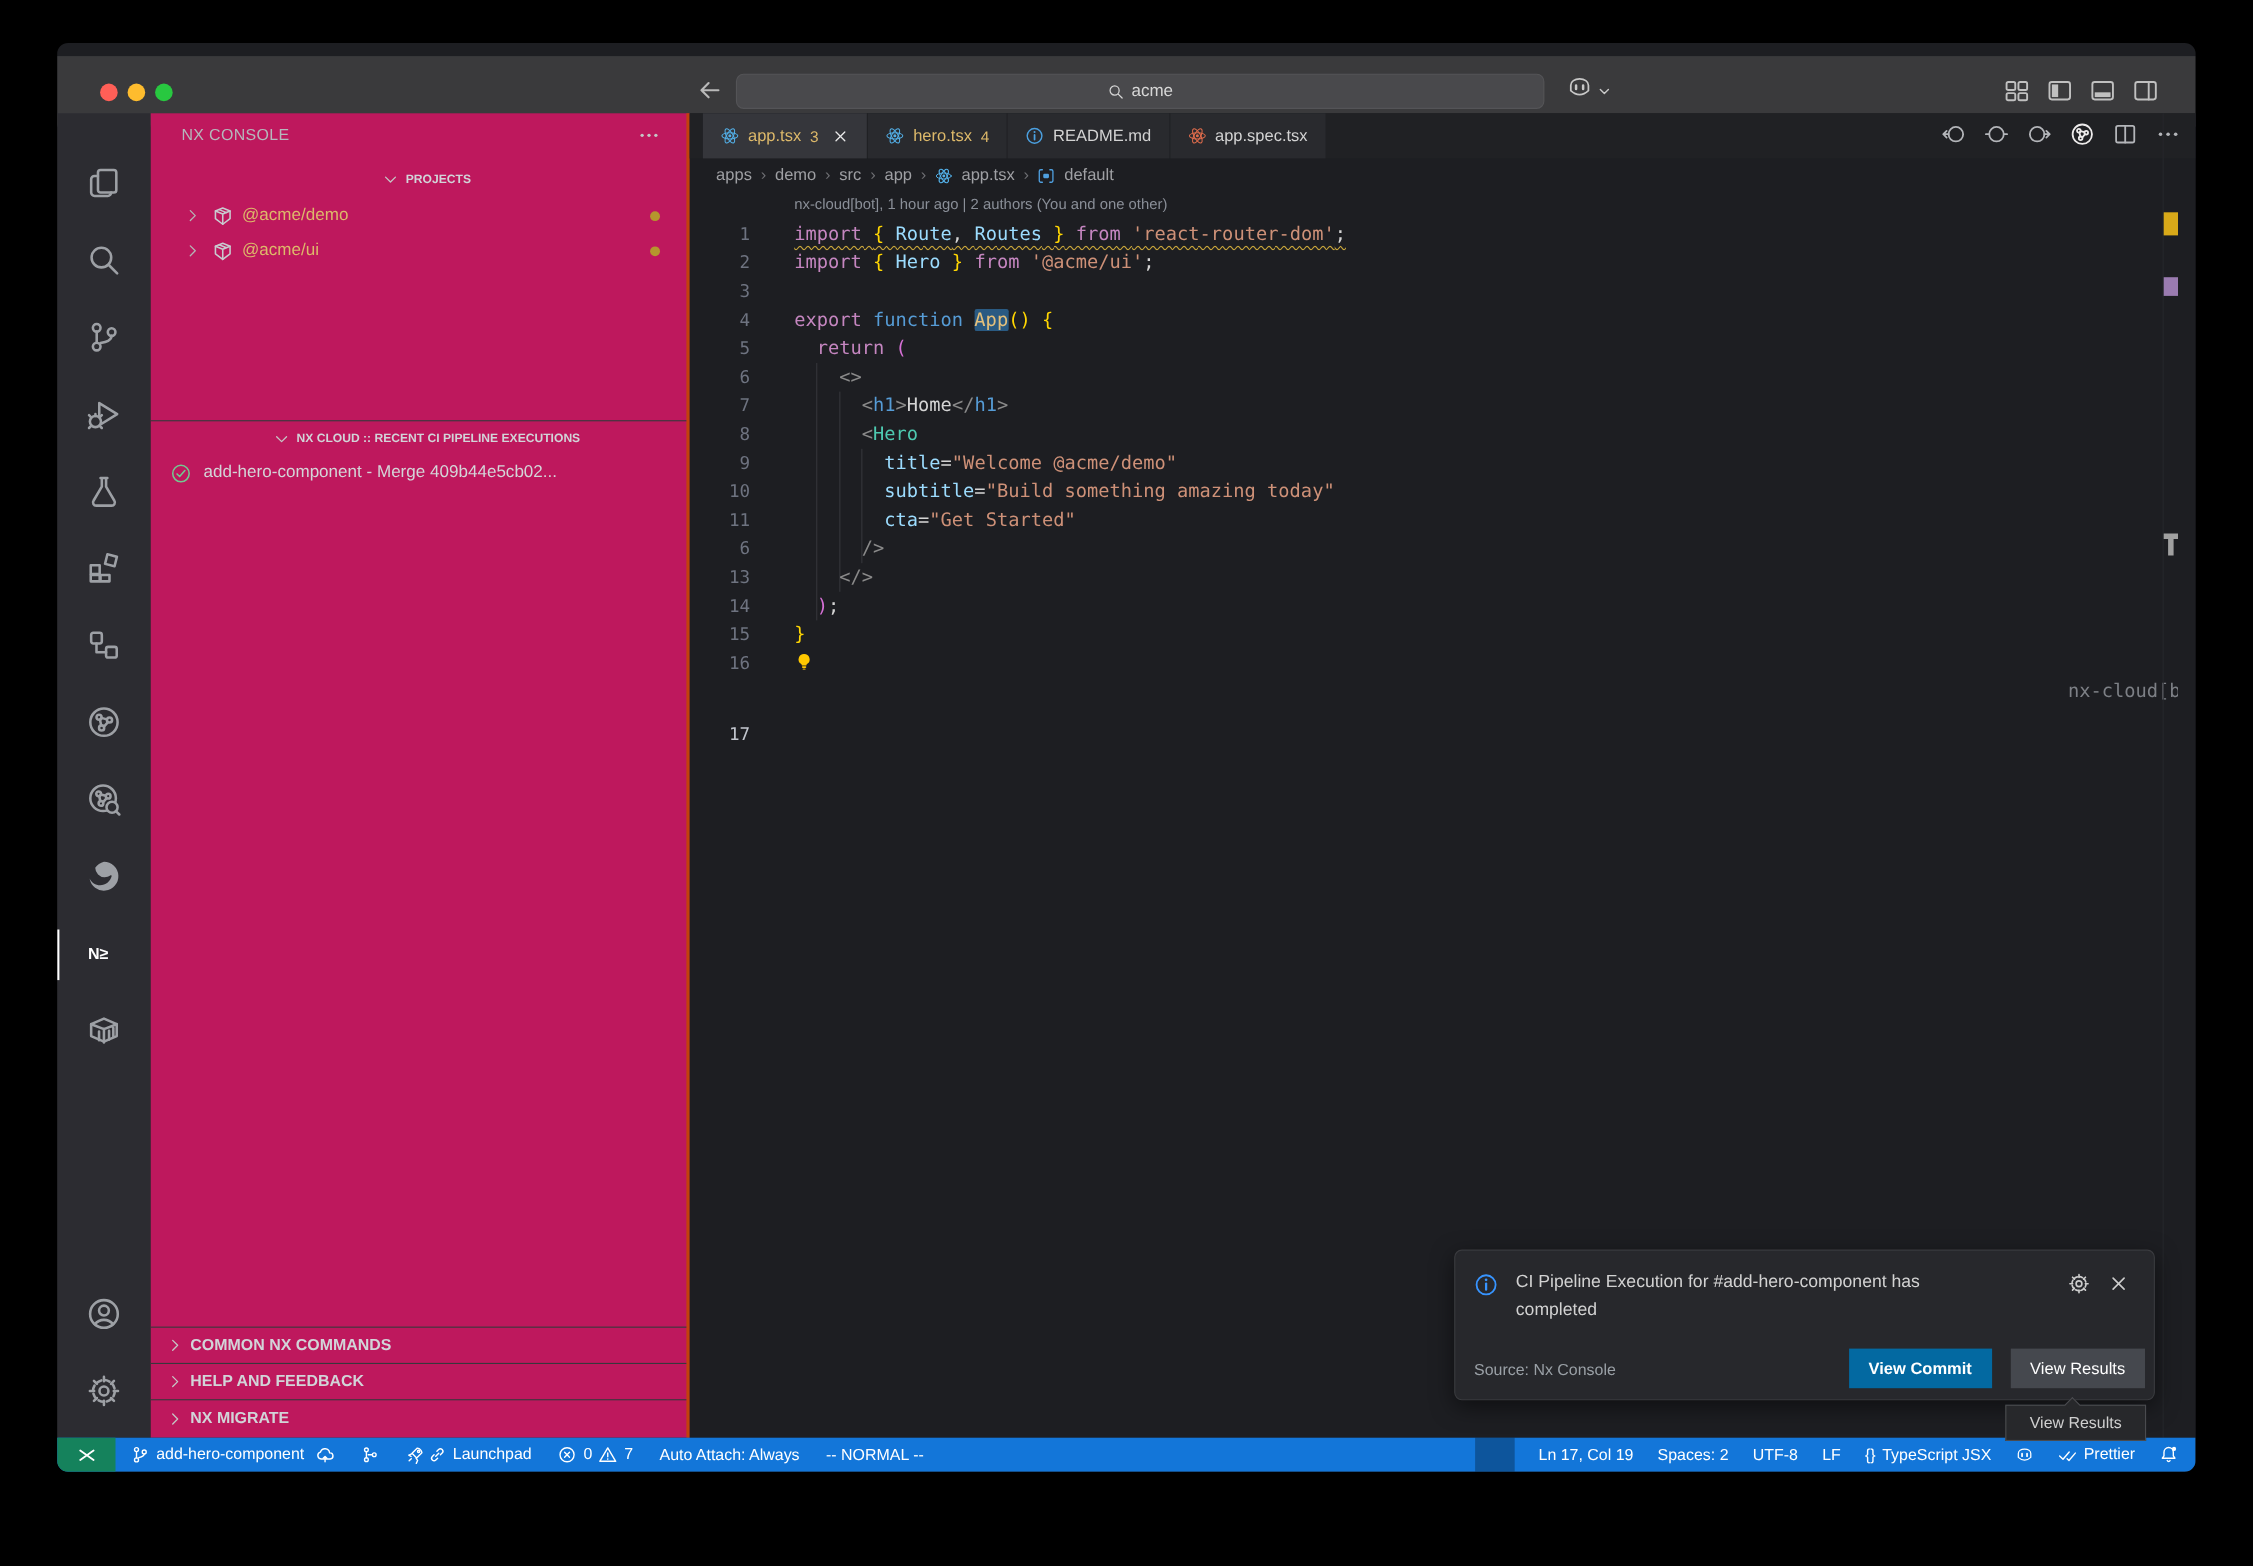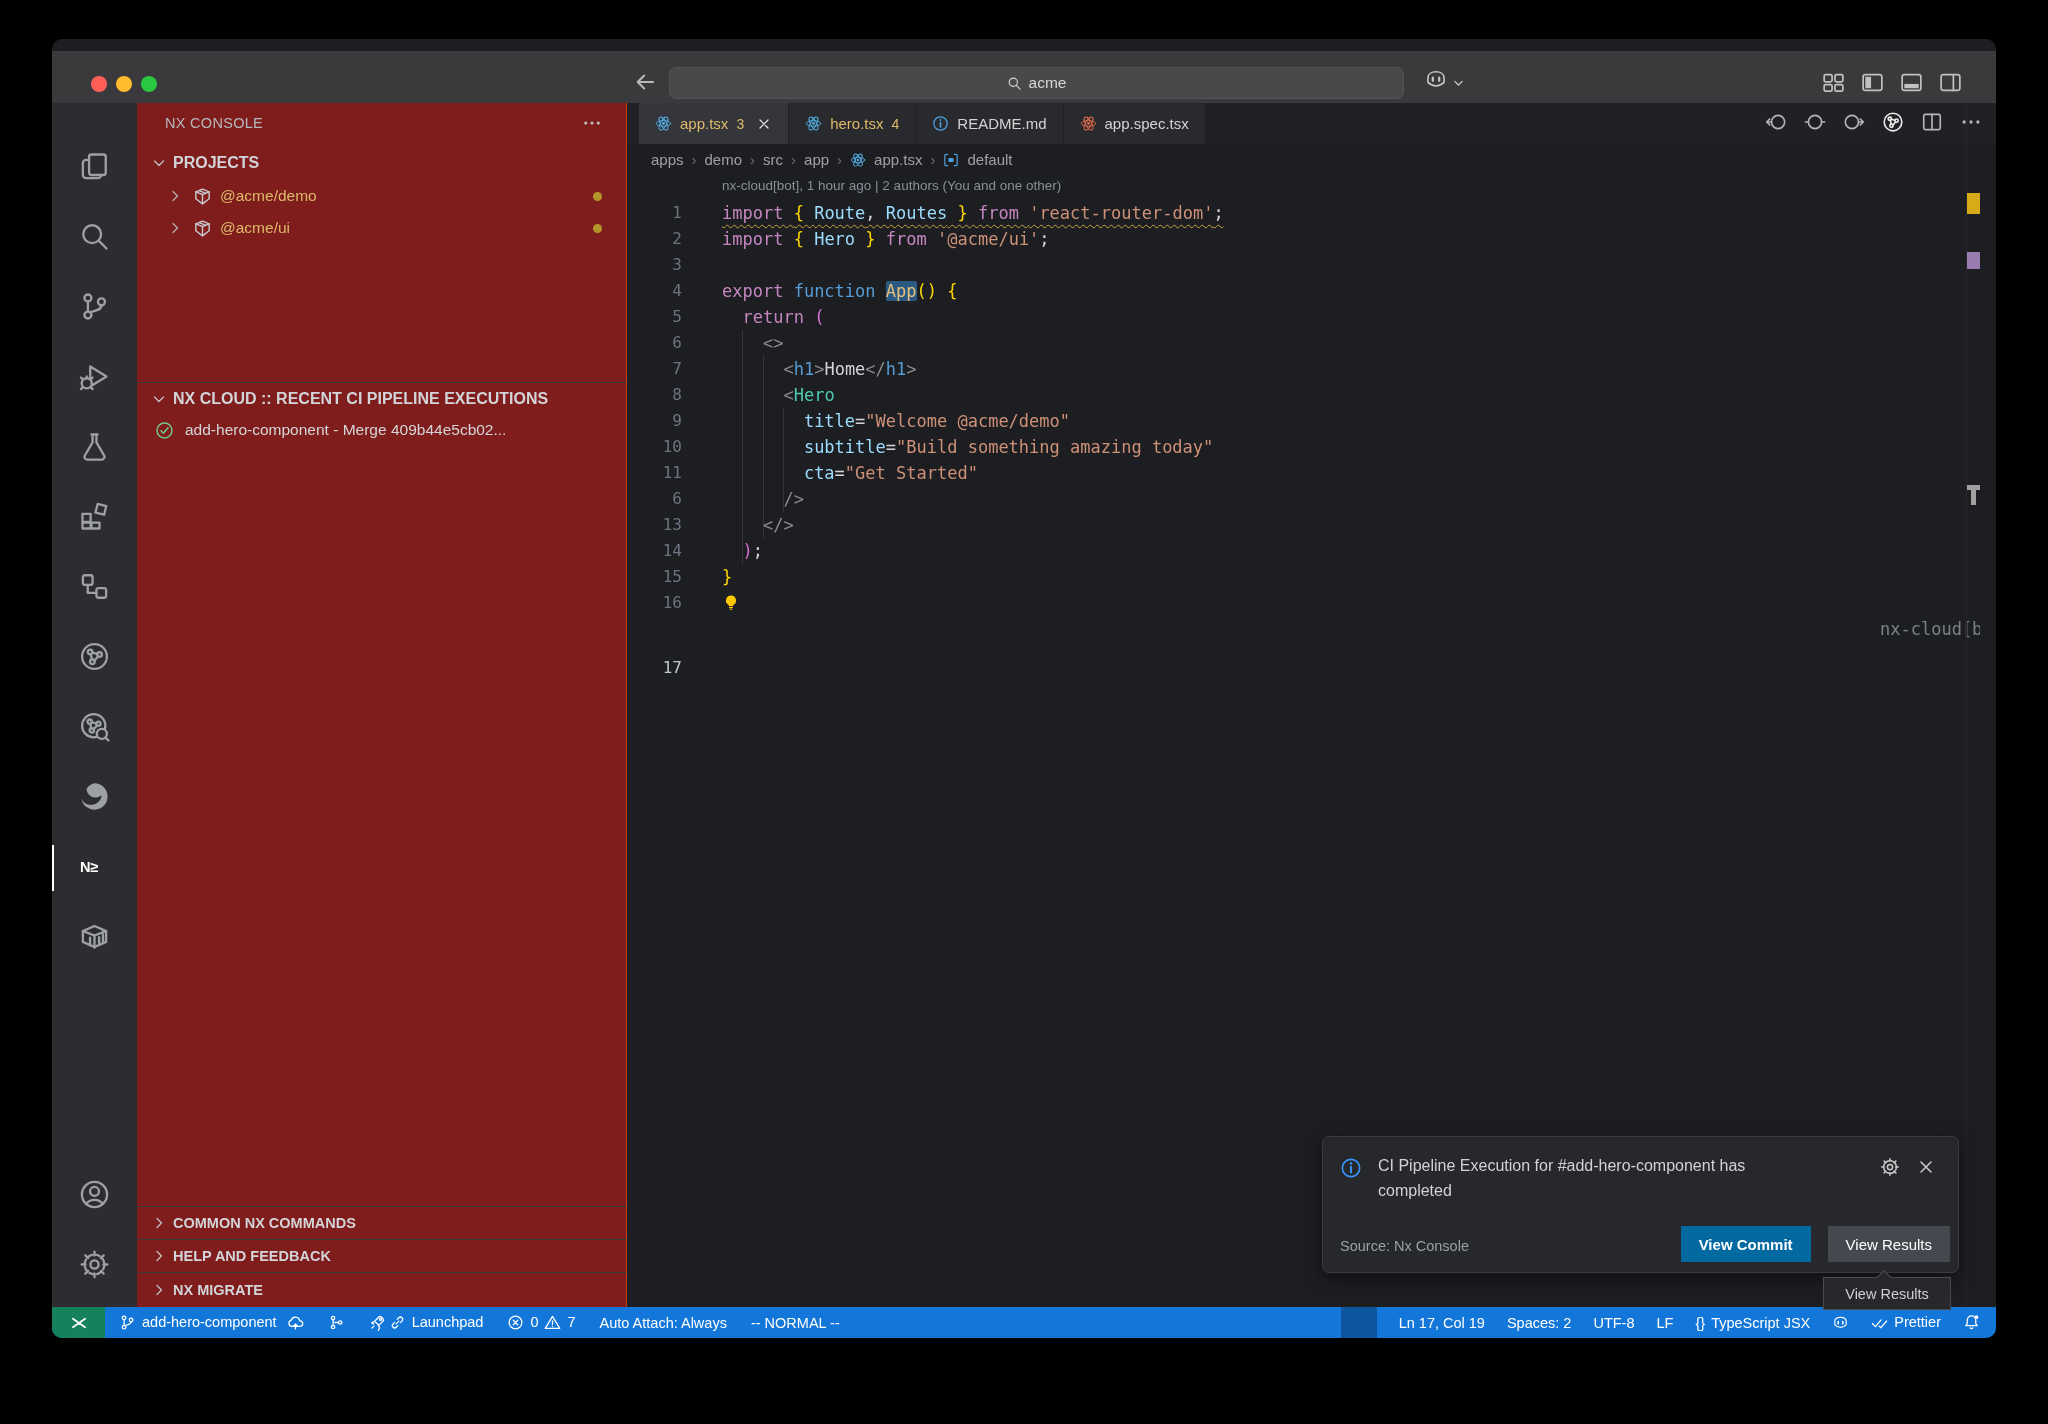--- a/index.html
+++ b/index.html
@@ -28,27 +28,27 @@
   
   #main { position:absolute; left:0; top:64px; width:100%; height:1204px; display:flex; }
   
   #activitybar { width:85px; background:#2c2c31; position:relative; flex:none; display:flex; flex-direction:column; padding-top:30px; }
   .ab-item { position:relative; height:70px; display:flex; align-items:center; justify-content:center; color:#9da0a5; }
   .ab-item.active { color:#ffffff; }
   .ab-ind { position:absolute; left:0; top:12px; width:2px; height:46px; background:#fff; }
   .ab-ic svg { width:31px; height:31px; }
   #ab-bottom { margin-top:auto; padding-bottom:6px; }
   
-  #sidebar { width:490px; background:#7f1d1d; border-right:1px solid #c2410c; position:relative; flex:none; }
+  #sidebar { width:490px; background:#be185d; border-right:3px solid #c2410c; position:relative; flex:none; }
   #sb-header { position:absolute; left:0; top:0; width:100%; height:41px; }
   #sb-title { position:absolute; left:28px; top:12px; font-size:14.5px; color:#b5b8bc; letter-spacing:.3px; }
   #sb-more { position:absolute; right:24px; top:10px; color:#c5c5c5; width:20px; height:20px; }
   #sb-more svg{width:20px;height:20px;}
   .sec-head { position:absolute; left:0; width:100%; height:30px; display:flex; align-items:center; gap:6px; padding-left:14px;
-              font-weight:bold; font-size:16px; color:#d2d4d8; }
+              font-weight:bold; font-size:11px; color:#d2d4d8;justify-content:center; }
   .sec-head .chev { width:16px; height:16px; color:#c5c5c5; }
   .sec-head .chev svg{width:16px;height:16px;}
   .tree-row { position:absolute; left:0; width:100%; height:32px; display:flex; align-items:center; }
   .tree-chev { position:absolute; left:30px; width:16px; height:16px; color:#b5b5b5; }
   .tree-chev svg{width:16px;height:16px;}
   .tree-ic { position:absolute; left:56px; width:19px; height:19px; color:#c9cbd0; }
   .tree-ic svg{width:19px;height:19px;}
   .tree-label { position:absolute; left:83px; font-size:15.5px; color:#ddb96a; }
   .mod-dot { position:absolute; right:24px; width:9px; height:9px; border-radius:50%; background:#b5962d; }
   .pipe-ic { position:absolute; left:18px; width:19px; height:19px; color:#73C991; }

